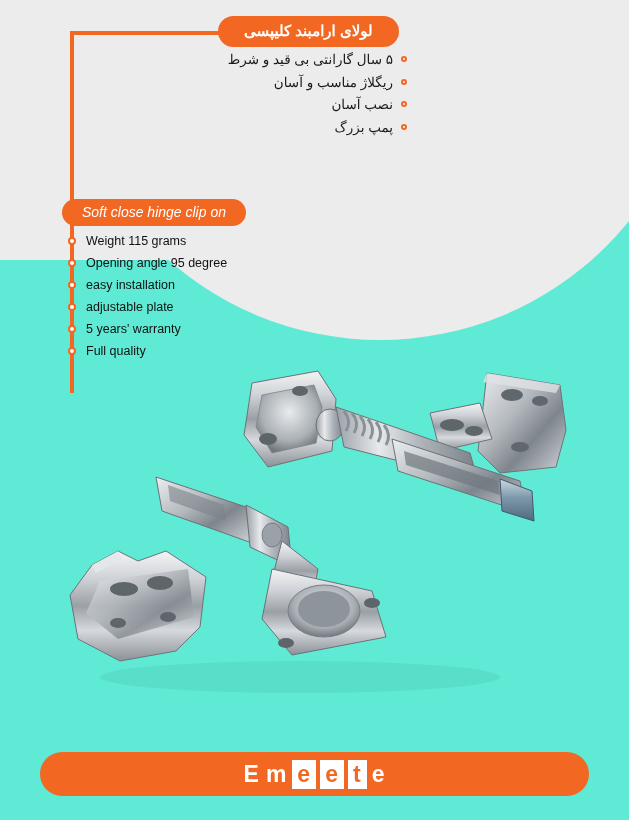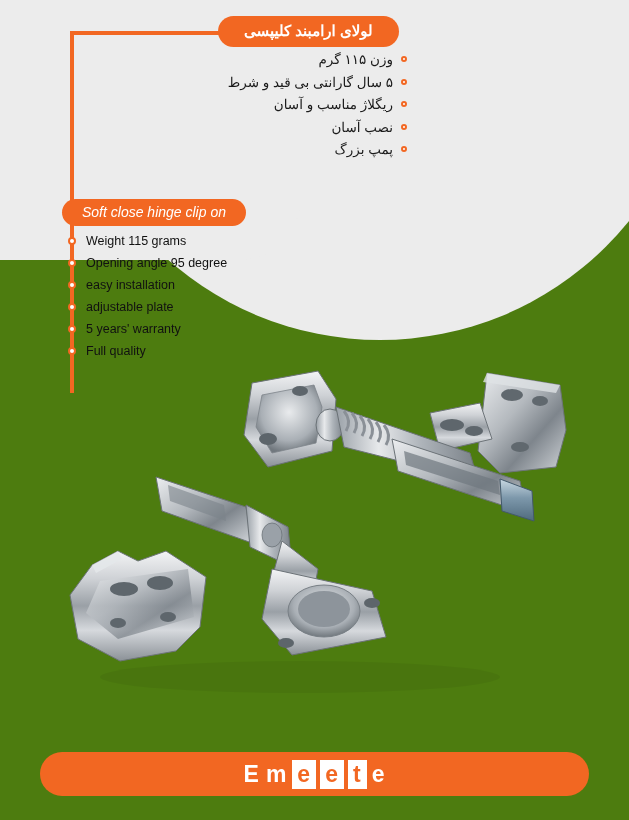--- a/index.html
+++ b/index.html
@@ -10,21 +10,21 @@
     width: 629px;
     height: 820px;
     background: #ffffff;
     font-family: "Liberation Sans", sans-serif;
     overflow: hidden;
   }
   .page {
     position: relative;
     width: 629px;
     height: 820px;
-    background: #4d7c0f;
+    background: #5eead4;
     overflow: hidden;
   }
   
   .backdrop {
     position: absolute;
     left: 60px;
     top: -120px;
     width: 640px;
     height: 460px;
     background: #ececec;
@@ -202,24 +202,20 @@
 
   <div class="backdrop"></div>
   <div class="backdrop2"></div>
 
   <div class="spine-top"></div>
   <div class="spine"></div>
 
   <div class="pill-fa">لولای ارامبند کلیپسی</div>
 
   <div class="fa-list">
-    <div class="fa-item">
-      <span class="dot"></span>
-      <span>وزن ۱۱۵ گرم</span>
-    </div>
     <div class="fa-item">
       <span class="dot"></span>
       <span>۵ سال گارانتی بی قید و شرط</span>
     </div>
     <div class="fa-item">
       <span class="dot"></span>
       <span>ریگلاژ مناسب و آسان</span>
     </div>
     <div class="fa-item">
       <span class="dot"></span>

